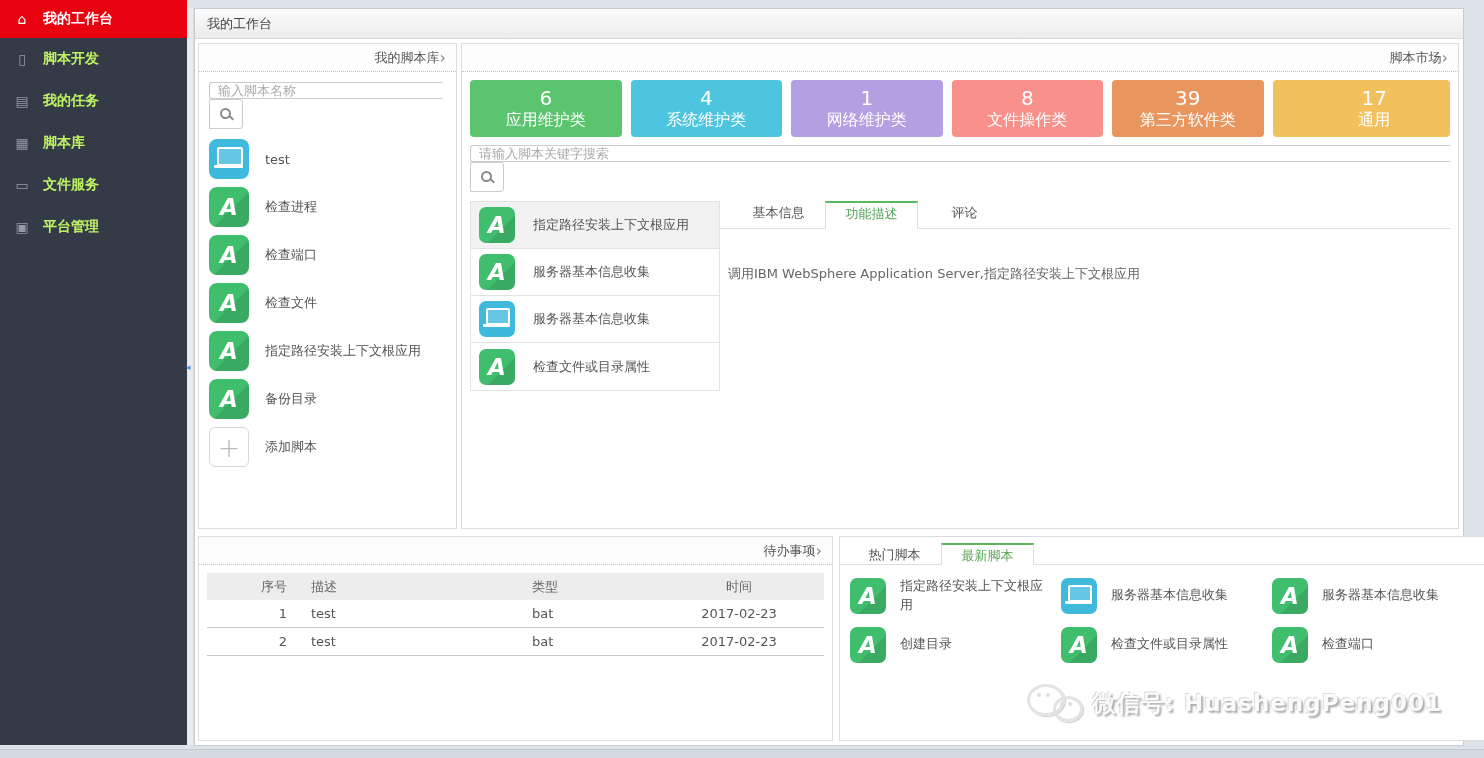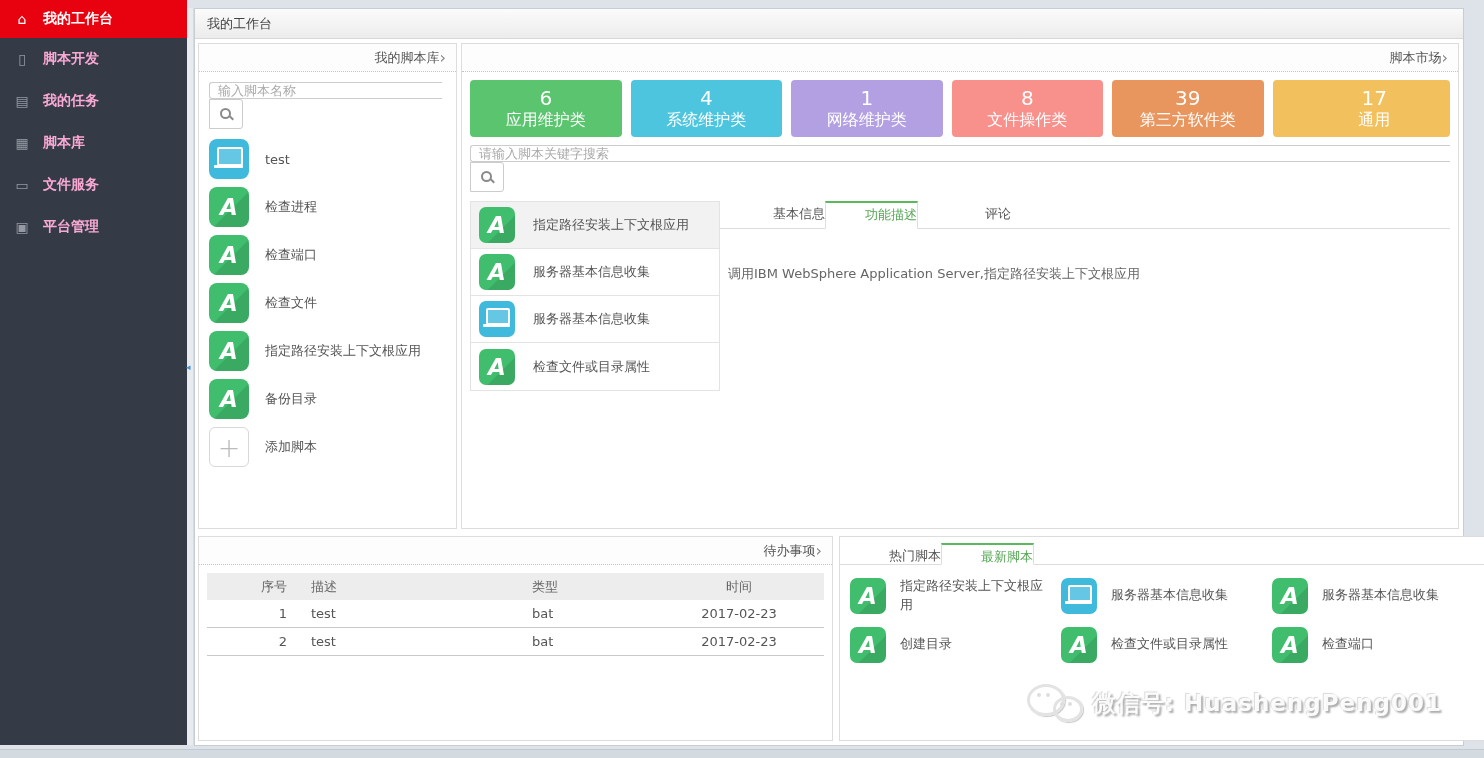--- a/index.html
+++ b/index.html
@@ -1,21 +1,21 @@
 <!DOCTYPE html>
 <html><head>
 <meta charset="utf-8">
 <style>
   * { margin:0; padding:0; box-sizing:border-box; }
   html,body { width:1484px; height:758px; overflow:hidden; }
   body { font-family:"DejaVu Sans","Liberation Sans",sans-serif; background:#dde3e9; position:relative; font-size:13px; }
 
   
   .sidebar { position:absolute; left:0; top:0; width:187px; height:745px; background:#353b46; }
-  .side-item { height:42px; display:flex; align-items:center; padding-left:14px; cursor:pointer; color:#f9a8d4; font-weight:bold; font-size:14px; }
+  .side-item { height:42px; display:flex; align-items:center; padding-left:14px; cursor:pointer; color:#bef264; font-weight:bold; font-size:14px; }
   .side-item.active { background:#e8020f; color:#ffffff; height:38px; }
   .si { width:16px; text-align:center; margin-right:13px; font-size:14px; color:#949aa3; font-weight:normal; }
   .side-item.active .si { color:#fff; }
   .ic-home::before{content:"⌂";} .ic-mobile::before{content:"▯";}
   .ic-tasks::before{content:"▤";} .ic-library::before{content:"▦";}
   .ic-files::before{content:"▭";} .ic-platform::before{content:"▣";}
 
   
   .handle { position:absolute; left:187px; top:8px; width:7px; height:737px; background:#e9ecef; border-right:1px solid #d6dbe0; }
   .handle::before { content:"◂"; position:absolute; top:354px; left:-1px; font-size:9px; color:#4a90d9; }
@@ -69,21 +69,21 @@
   .tile-num { font-size:20px; line-height:23px; }
   .tile-label { font-size:16px; }
   .mk-search { margin-bottom:9px; }
   .mk-flex { display:flex; align-items:stretch; }
   .mk-list { width:250px; border:1px solid #e3e3e3; }
   .mk-item { height:47px; display:flex; align-items:center; gap:18px; padding-left:8px; border-bottom:1px solid #e3e3e3; cursor:pointer; color:#555; background:#fff; }
   .mk-item:last-child { border-bottom:none; }
   .mk-item.selected { background:#f2f2f2; }
   .mk-detail { flex:1; }
   .tabbar { display:flex; border-bottom:1px solid #ddd; padding-left:12px; height:28px; }
-  .tab { width:93px; text-align:right; line-height:26px; color:#555; cursor:pointer; margin-bottom:-1px; }
+  .tab { width:93px; text-align:center; line-height:26px; color:#555; cursor:pointer; margin-bottom:-1px;font-family:Liberation Mono, monospace; }
   .tab.active { background:#fff; border:1px solid #ddd; border-top:2px solid #5cb85c; border-bottom:1px solid #fff; color:#55a555; line-height:23px; }
   .mk-desc { padding:36px 10px 0 8px; color:#666; }
 
   
   .ttable { margin:8px; }
   .trow, .thead { display:grid; grid-template-columns:80px 1fr 150px 170px; align-items:center; }
   .thead { background:#ededed; height:27px; color:#666; }
   .trow { height:28px; border-bottom:1px solid #c9c9c9; color:#555; }
   .tc0 { text-align:right; } .tc1 { padding-left:24px; } .tc2 { padding-left:28px; } .tc3 { text-align:center; }
 

